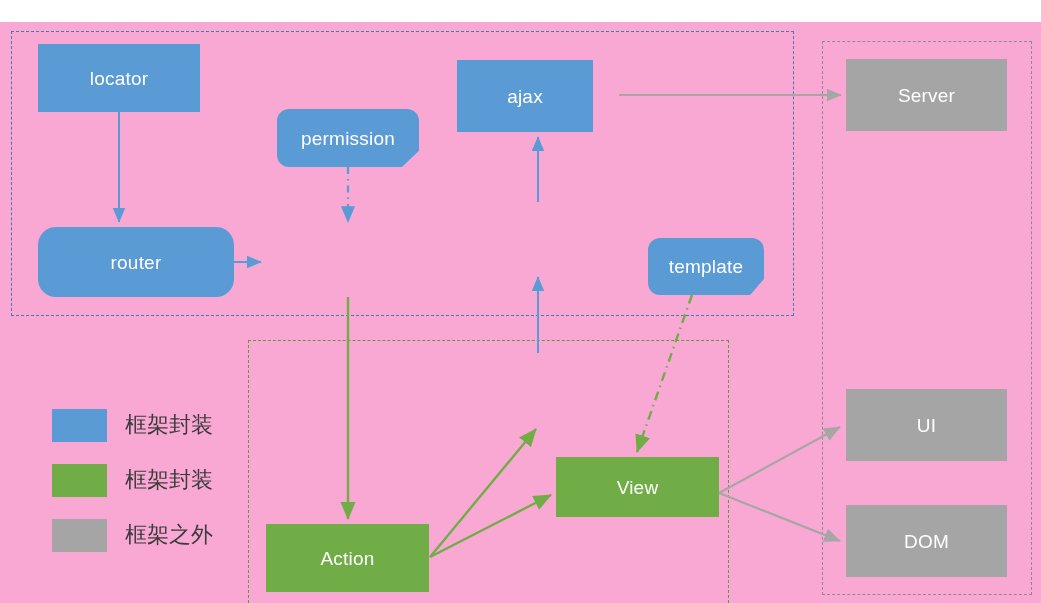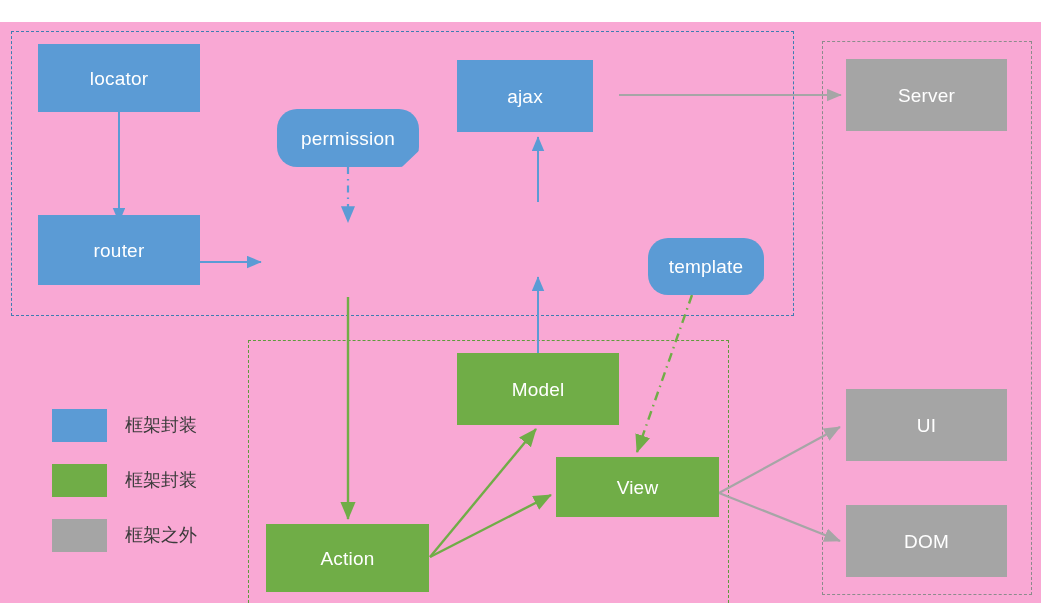--- a/index.html
+++ b/index.html
@@ -48,21 +48,21 @@
     line-height: 1;
     text-align: center;
     user-select: none;
   }
   .n-blue  { background: #5B9BD5; }
   .n-green { background: #70AD47; }
   .n-gray  { background: #A5A5A5; }
 
   
   .n-snip {
-    border-radius: 20px;
+    border-radius: 12px;
     -webkit-clip-path: polygon(0 0, 100% 0, 100% 72%, 88% 100%, 0 100%);
     clip-path: polygon(0 0, 100% 0, 100% 72%, 88% 100%, 0 100%);
   }
 
   .legend {
     position: absolute;
     left: 52px;
     top: 386px;
     width: 220px;
   }
@@ -72,21 +72,21 @@
     height: 34px;
     margin-bottom: 21px;
   }
   .legend-swatch {
     width: 55px;
     height: 33px;
     flex: 0 0 auto;
   }
   .legend-label {
     margin-left: 18px;
-    font-size: 18px;
+    font-size: 22px;
     color: #3B3B3B;
     font-family: "DejaVu Sans", "Liberation Sans", sans-serif;
     white-space: nowrap;
   }
 </style>
 </head>
 <body>
 
 <div id="canvas">
 
@@ -127,31 +127,30 @@
 
     <line x1="692" y1="273" x2="637" y2="430" stroke="#70AD47" stroke-width="2.4" stroke-dasharray="9,5,1.5,5" marker-end="url(#ah-green)"></line>
 
     <line x1="719" y1="471" x2="840" y2="405" stroke="#A6A6A6" stroke-width="2.2" marker-end="url(#ah-gray)"></line>
 
     <line x1="719" y1="471" x2="840" y2="519" stroke="#A6A6A6" stroke-width="2.2" marker-end="url(#ah-gray)"></line>
   </svg>
 
   <div class="node n-blue" style="left:38px; top:22px; width:162px; height:68px;">locator</div>
 
-  <div class="node n-blue" style="left:38px; top:193px; width:162px; height:70px;">router</div>
+  <div class="node n-blue" style="left:38px; top:205px; width:196px; height:70px;border-radius:18px;">router</div>
 
   <div class="node n-blue n-snip" style="left:277px; top:87px; width:142px; height:58px;">permission</div>
 
 
   <div class="node n-blue" style="left:457px; top:38px; width:136px; height:72px;">ajax</div>
 
 
   <div class="node n-blue n-snip" style="left:648px; top:216px; width:116px; height:57px;">template</div>
 
-  <div class="node n-green" style="left:457px; top:331px; width:162px; height:72px;">Model</div>
 
   <div class="node n-green" style="left:556px; top:435px; width:163px; height:60px;">View</div>
 
   <div class="node n-green" style="left:266px; top:502px; width:163px; height:68px;">Action</div>
 
   <div class="node n-gray" style="left:846px; top:37px; width:161px; height:72px;">Server</div>
 
   <div class="node n-gray" style="left:846px; top:483px; width:161px; height:72px;">DOM</div>
 
   <div class="node n-gray" style="left:846px; top:367px; width:161px; height:72px;">UI</div>

